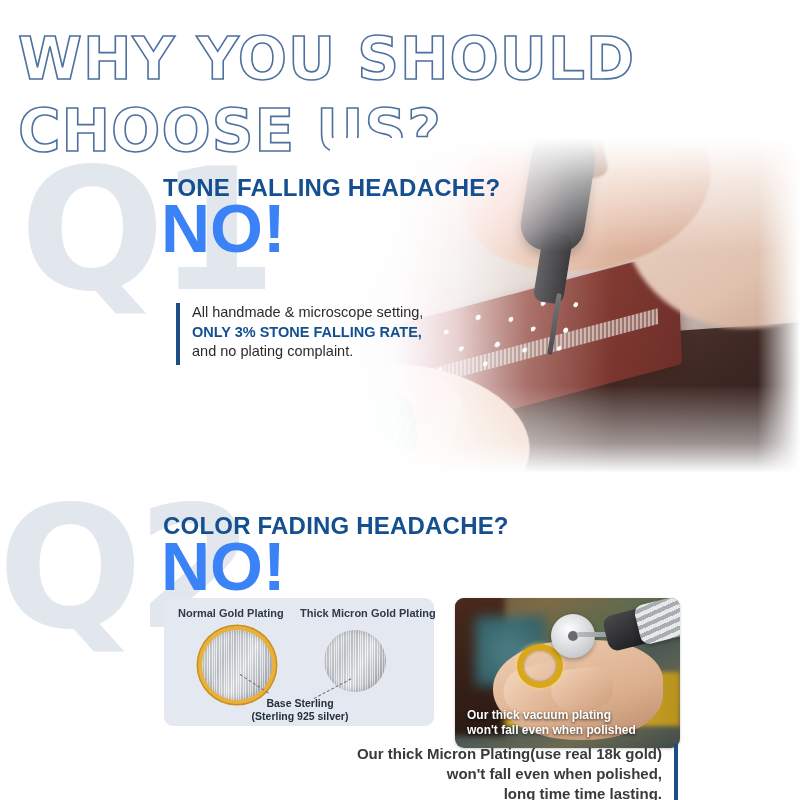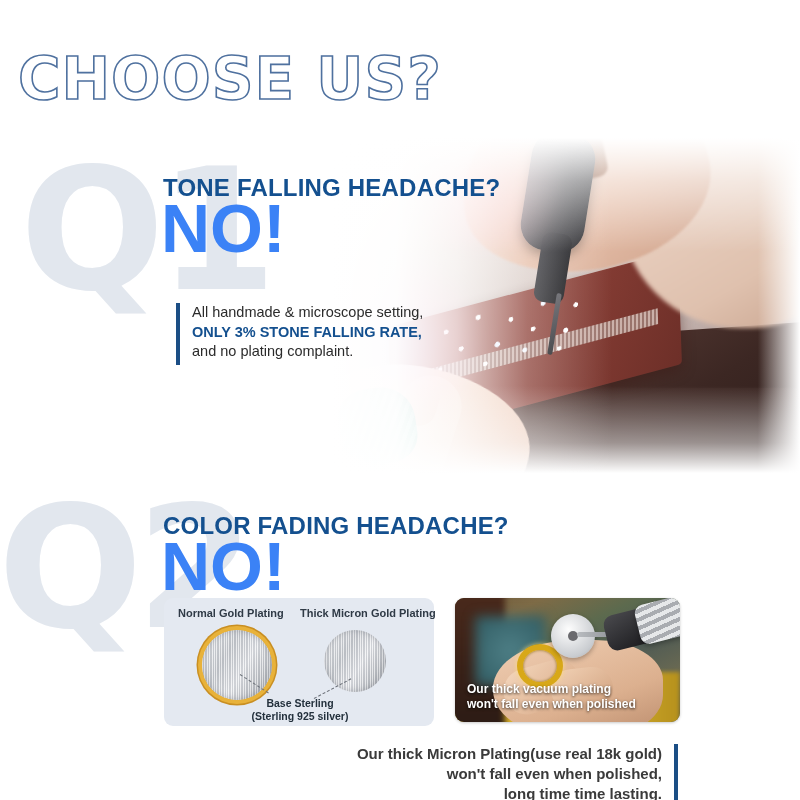--- a/index.html
+++ b/index.html
@@ -161,21 +161,21 @@
       repeating-linear-gradient(90deg,rgba(255,255,255,.55) 0 1px,rgba(150,155,162,.30) 1px 2.4px),
       linear-gradient(120deg,#f2f3f5 0%,#c9ccd1 35%,#e9eaee 58%,#b7babf 82%,#dcdee2 100%);
     box-shadow:inset 0 0 6px rgba(90,95,105,.35);}
   .ring-thin{box-shadow:0 0 0 4px #e8b23a,0 0 0 5.5px #c98f22,inset 0 0 6px rgba(90,95,105,.35);}
   .ring-thick{box-shadow:0 0 0 12px #f0c council,0 0 0 12px #edbf3e,0 0 0 13.5px #cb9420,inset 0 0 6px rgba(90,95,105,.35);}
   .leader{position:absolute;height:0;border-top:1px dashed #6b7078;transform-origin:left center;}
   .base-label{position:absolute;font-size:10.5px;font-weight:bold;color:#23303c;
     text-align:center;line-height:13px;white-space:nowrap;}
 
   
-  .photo-q2{position:absolute;left:455px;top:598px;width:225px;height:124px;
+  .photo-q2{position:absolute;left:455px;top:598px;width:225px;height:150px;
     border-radius:9px;overflow:hidden;box-shadow:0 1px 3px rgba(0,0,0,.22);}
   .q2-bg{position:absolute;inset:0;
     background:linear-gradient(155deg,#6f5a3d 0%,#7e6b46 18%,#5c6a4e 38%,#4e5a54 58%,#6b6a52 78%,#3f4a48 100%);}
   .q2-yellow{position:absolute;left:0px;top:74px;width:225px;height:54px;
     background:linear-gradient(90deg,#caa01c,#e8c13a 45%,#b6911c);filter:blur(2px);}
   .q2-dark-l{position:absolute;left:-10px;top:-10px;width:60px;height:148px;
     background:linear-gradient(180deg,#4b2a1c,#2a1a14);filter:blur(3px);}
   .q2-teal{position:absolute;left:20px;top:18px;width:70px;height:70px;
     background:radial-gradient(circle,#4e7f86,#2f5a61);filter:blur(6px);}
   .q2-hand{position:absolute;left:38px;top:42px;width:170px;height:100px;
@@ -209,20 +209,21 @@
     filter:blur(.6px);}
   .q2-caption{position:absolute;left:12px;bottom:10px;color:#fff;font-weight:bold;
     font-size:12px;line-height:15px;text-shadow:0 1px 3px rgba(0,0,0,.8);}
 </style>
 </head>
 <body>
 
 <div class="page">
 
   <div class="title-block">
+    <div class="title-line l1">WHY YOU SHOULD</div>
     <div class="title-line l2">CHOOSE US?</div>
   </div>
 
   <div class="photo-q1">
     <div class="scene">
       <div class="q1-bg"></div>
       <div class="q1-base"></div>
       <div class="q1-base2"></div>
       <div class="q1-plate"></div>
       <div class="q1-plate-edge"></div>

